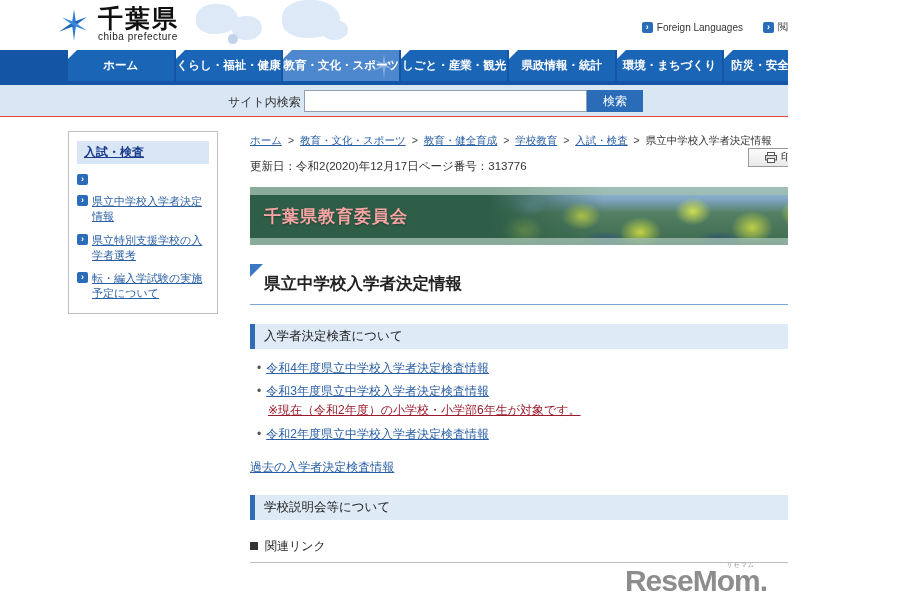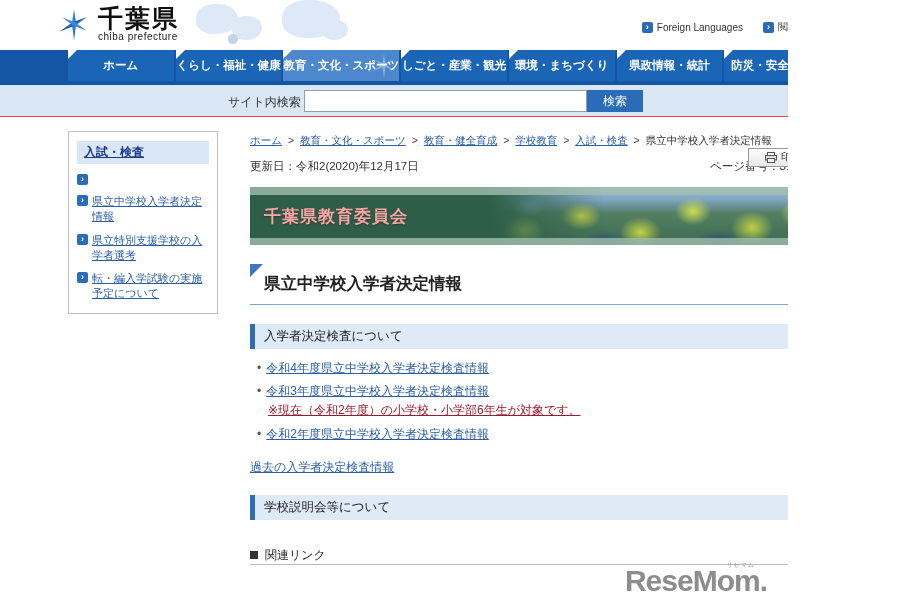--- a/index.html
+++ b/index.html
@@ -59,21 +59,21 @@
   .side-item span.lbl { color:#2a5fa5; text-decoration:underline; }
 
   
   .main { position:absolute; left:250px; top:133px; width:568px; }
   .breadcrumb { font-size:10.5px; color:#333; line-height:1.4; }
   .breadcrumb .bc-link { color:#2a5fa5; text-decoration:underline; cursor:pointer; }
   .breadcrumb .sep { margin:0 3px; color:#444; }
   .print-btn { position:absolute; top:15px; right:0; display:flex; align-items:center; gap:4px;
                border:1px solid #9a9a9a; background:linear-gradient(#fdfdfd,#e8e8e8);
                font-size:10px; color:#222; padding:1px 16px 2px; cursor:pointer; font-family:inherit; }
-  .meta-row { display:flex; justify-content:space-between; margin-top:11px; font-size:11.5px; color:#333; }
+  .meta-row { display:flex; margin-top:11px; font-size:11.5px; color:#333; }
 
   
   .banner { position:relative; margin-top:13px; height:58px; overflow:hidden; background:#2e5e47; }
   .banner-photo { position:absolute; right:0; top:0; width:58%; height:100%;
     background:
       radial-gradient(ellipse 26px 18px at 12% 30%, #8fb3d4 0%, rgba(143,179,212,0) 70%),
       radial-gradient(ellipse 30px 22px at 10% 75%, #cede52 0%, rgba(206,222,82,0) 70%),
       radial-gradient(ellipse 28px 20px at 28% 50%, #c8d848 0%, rgba(200,216,72,0) 70%),
       radial-gradient(ellipse 30px 22px at 46% 78%, #c2d344 0%, rgba(194,211,68,0) 70%),
       radial-gradient(ellipse 26px 20px at 62% 42%, #cede52 0%, rgba(206,222,82,0) 70%),
@@ -102,21 +102,21 @@
 
   
   .link-list { list-style:none; margin:11px 0 0 7px; }
   .link-list li { margin-top:7px; font-size:12px; line-height:1.4; }
   .link-list li .bullet { color:#555; margin-right:5px; }
   .tlink { color:#2a5fa5; text-decoration:underline; cursor:pointer; }
   .note { display:block; margin:2px 0 0 11px; font-size:12px; color:#9b1c2e; text-decoration:underline; }
   .past-link { display:inline-block; margin-top:16px; font-size:12px; }
 
   
-  .related-h { margin-top:27px; display:flex; align-items:center; 
+  .related-h { margin-top:18px; display:flex; align-items:center; padding-bottom:7px;
                border-bottom:1px solid #bdbdbd; font-size:12px; color:#222; }
   .blk-sq { width:8px; height:8px; background:#333; margin-right:7px; }
 
   
   .watermark { position:absolute; right:21px; bottom:4px; font-size:30px; font-weight:bold;
                color:#8d8d8d; letter-spacing:-1px; line-height:1; }
   .wm-ruby { position:absolute; top:-4px; right:12px; font-size:6px; font-weight:normal;
              letter-spacing:1px; color:#8d8d8d; }
 </style>
 </head>
@@ -164,22 +164,22 @@
         <span>教育・文化・スポーツ</span>
         <svg class="tabstar" viewBox="-8 -6 56 56">
           <g fill="#ffffff">
             <polygon points="20,-4 23.5,20 20,48 16.5,20"></polygon>
             <polygon points="20,-4 23.5,20 20,48 16.5,20" transform="rotate(62 20 20)"></polygon>
             <polygon points="20,-2 23,20 20,44 17,20" transform="rotate(-62 20 20)"></polygon>
           </g>
         </svg>
       </div>
       <div class="nav-tab">しごと・産業・観光</div>
+      <div class="nav-tab">県政情報・統計</div>
       <div class="nav-tab">環境・まちづくり</div>
-      <div class="nav-tab">県政情報・統計</div>
       <div class="nav-tab">防災・安全・安心</div>
     </div>
   </div>
 
   <div class="searchbar">
     <span class="search-label">サイト内検索</span>
     <input class="search-input" type="text" value="" style="">
     <button class="search-btn">検索</button>
   </div>
 

